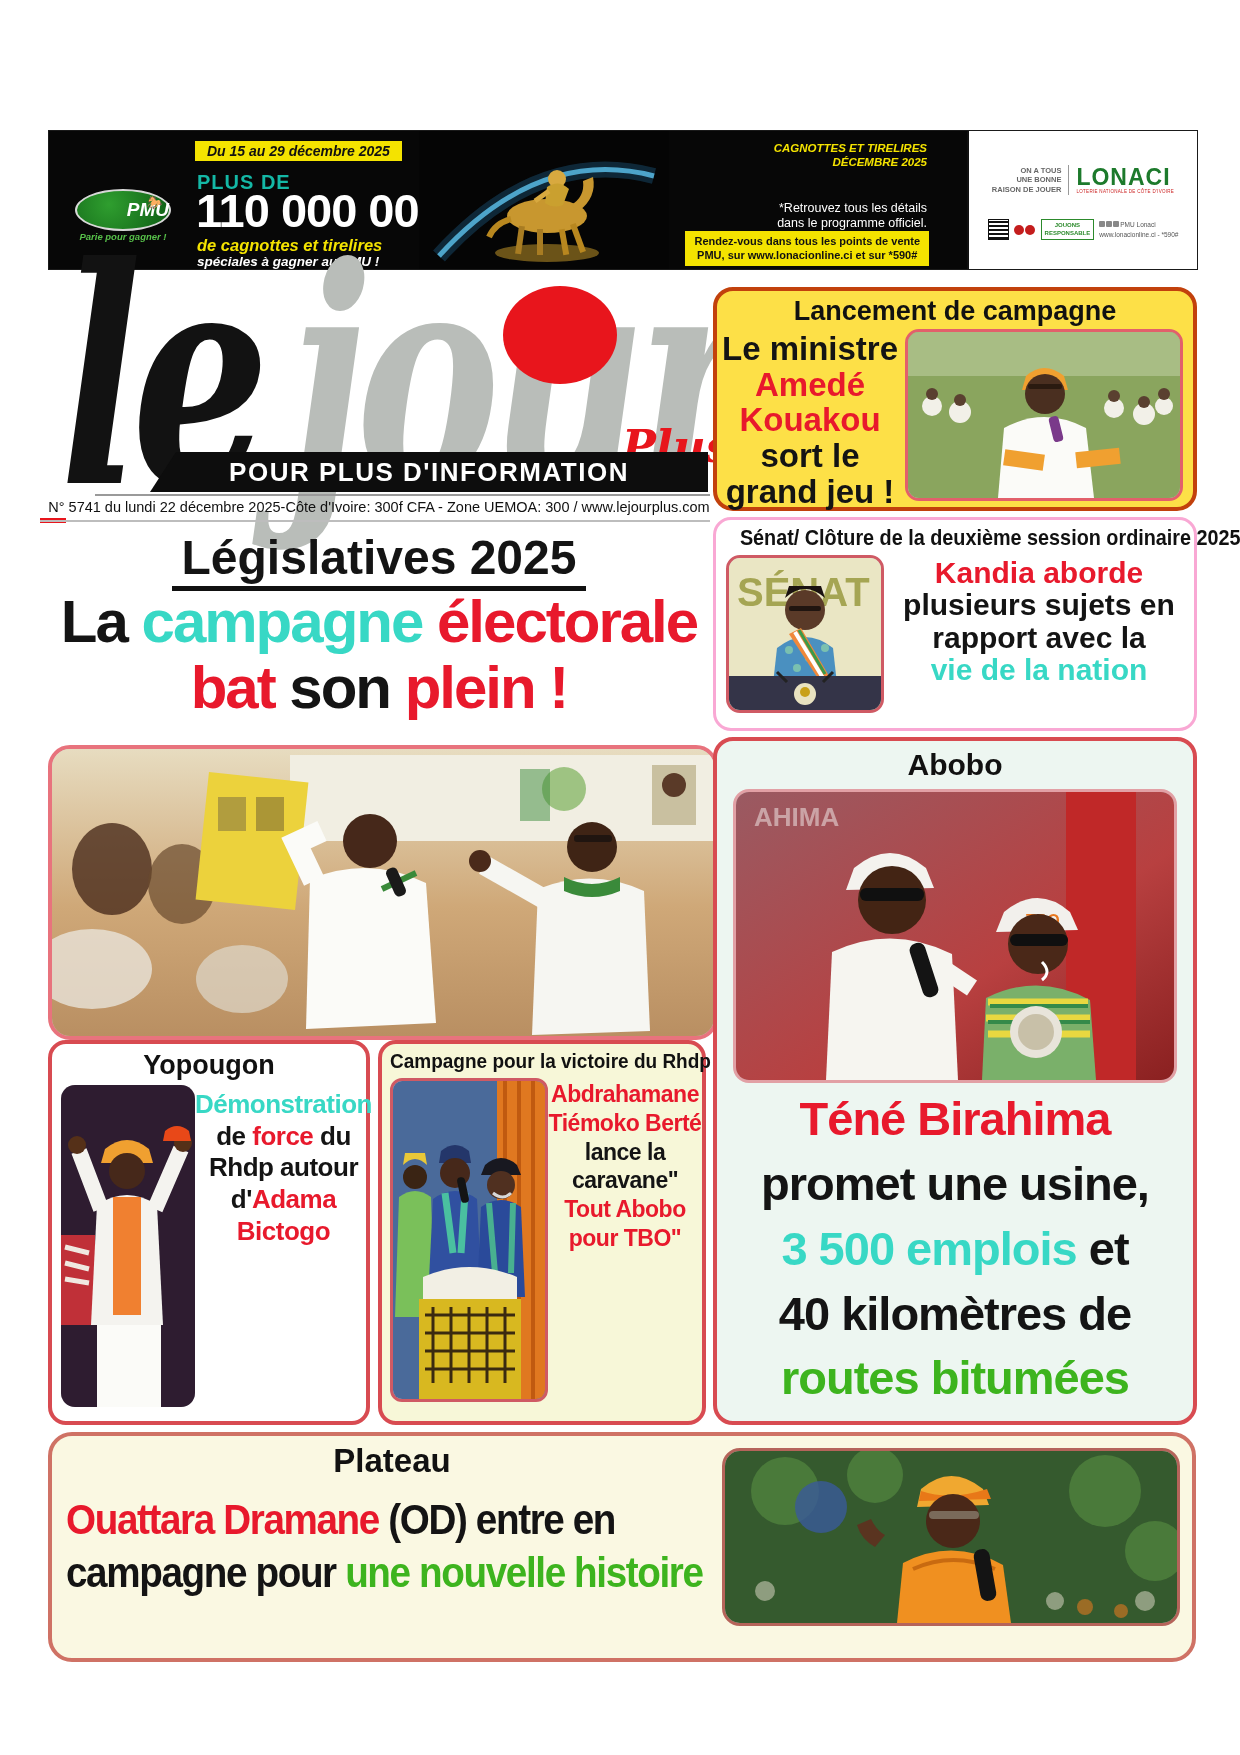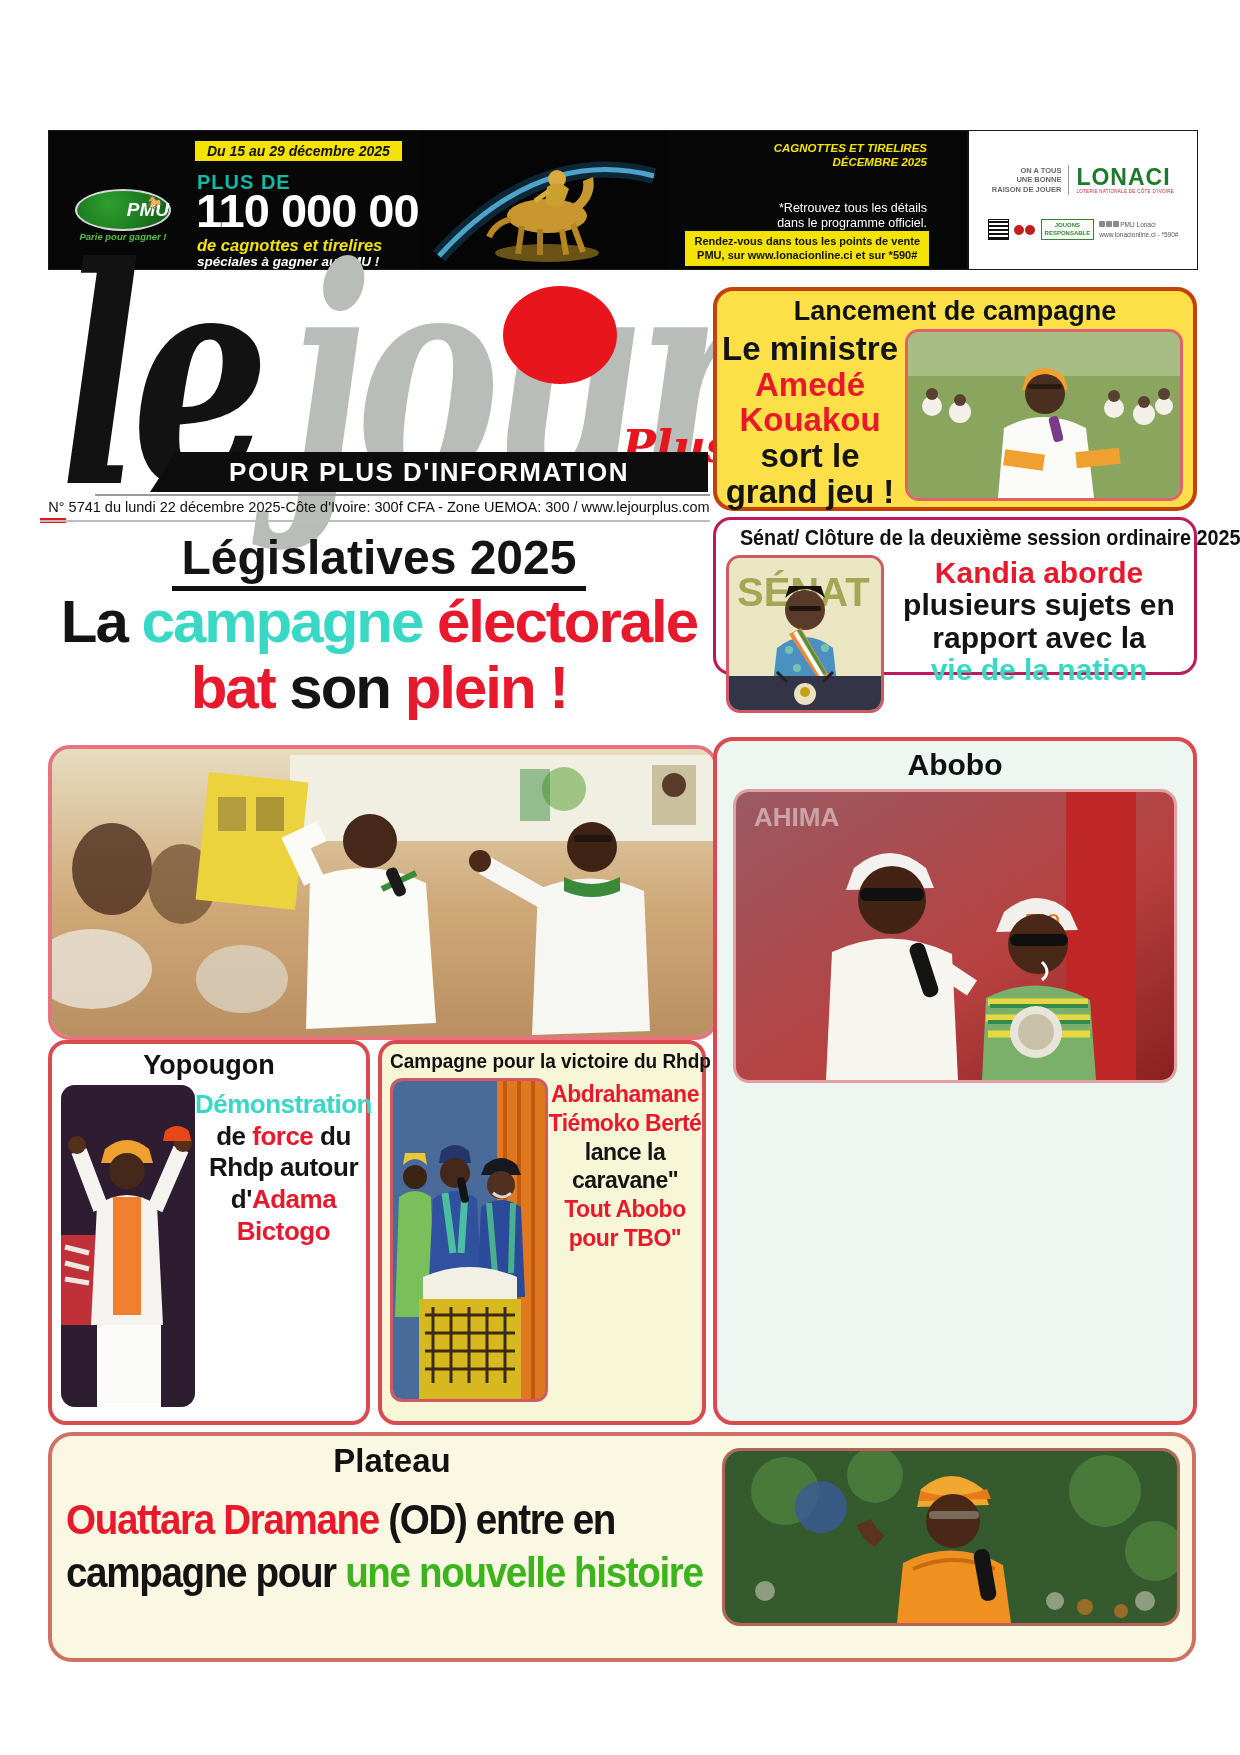--- a/index.html
+++ b/index.html
@@ -75,21 +75,21 @@
   .box{box-sizing:border-box;}
   .kicker{font-weight:900;text-align:center;color:#111;}
   .hl{font-weight:900;text-align:center;}
 
   .box-launch{left:713px;top:287px;width:484px;height:224px;background:#fde047;border:4px solid #c2410c;border-radius:20px;}
   .box-launch .kicker{margin-top:5px;font-size:27px;}
   .launch-row{display:flex;margin-top:2px;}
   .launch-hl{width:186px;font-size:33px;line-height:1.08;padding-top:2px;white-space:nowrap;}
   .launch-photo{width:272px;height:166px;border:3px solid #e2606b;border-radius:14px;margin-left:2px;}
 
-  .box-senat{left:713px;top:517px;width:484px;height:158px;background:#fff;border:3px solid #be185d;border-radius:18px;}
+  .box-senat{left:713px;top:517px;width:484px;height:214px;background:#fff;border:3px solid #f9a8d4;border-radius:18px;}
   .box-senat .kicker{margin-top:5px;font-size:22px;transform:scaleX(0.9);white-space:nowrap;}
   .senat-row{display:flex;margin-top:4px;align-items:flex-start;}
   .senat-photo{width:152px;height:152px;border:3px solid #cf5a64;border-radius:14px;margin-left:10px;flex:none;}
   .senat-hl{flex:1;font-size:30px;line-height:1.08;padding-top:2px;}
 
   .box-abobo{left:713px;top:737px;width:484px;height:688px;background:#edf6f1;border:4px solid #d84b51;border-radius:20px;}
   .box-abobo .kicker{margin-top:7px;font-size:30px;}
   .abobo-photo{width:438px;height:288px;border:3px solid #e2a0a5;border-radius:16px;margin:7px auto 4px;}
   .abobo-hl{font-size:47px;line-height:1.38;letter-spacing:-1px;}
 
@@ -339,20 +339,27 @@
         <rect x="274" y="142" width="58" height="12" rx="6" fill="#101010"></rect>
         <path d="M306,170 q10,10 0,18" stroke="#fff" stroke-width="3" fill="none"></path>
         <path d="M250,206 q52,-26 104,2 l6,80 -114,0 z" fill="#7ab06a"></path>
         <path d="M252,210 l100,0 M250,226 l104,0 M252,242 l102,0" stroke="#e8d840" stroke-width="7"></path>
         <path d="M254,214 l98,0 M252,230 l102,0" stroke="#348a4a" stroke-width="4"></path>
         <circle cx="300" cy="240" r="26" fill="#e8e4da"></circle>
         <circle cx="300" cy="240" r="18" fill="#c8c0a8"></circle>
         <path d="M236,196 l-30,-20" stroke="#f6f5f0" stroke-width="18"></path>
       </svg>
     </div>
+    <div class="hl abobo-hl">
+      <div><span class="c-red">Téné Birahima</span></div>
+      <div><span class="c-black">promet une usine,</span></div>
+      <div><span class="c-teal">3 500 emplois</span><span class="c-black"> et</span></div>
+      <div><span class="c-black">40 kilomètres de</span></div>
+      <div><span class="c-green">routes bitumées</span></div>
+    </div>
   </div>
 
   <div class="abs box box-yop">
     <div class="kicker">Yopougon</div>
     <div class="yop-row">
       <div class="photo yop-photo">
         <svg viewBox="0 0 134 322" width="134" height="322">
           <rect width="134" height="322" fill="#2e1c30"></rect>
           <rect x="0" y="150" width="34" height="90" fill="#c03038"></rect>
           <path d="M4,162 l24,6 M4,178 l24,6 M4,194 l24,4" stroke="#f0e8e0" stroke-width="5"></path>

